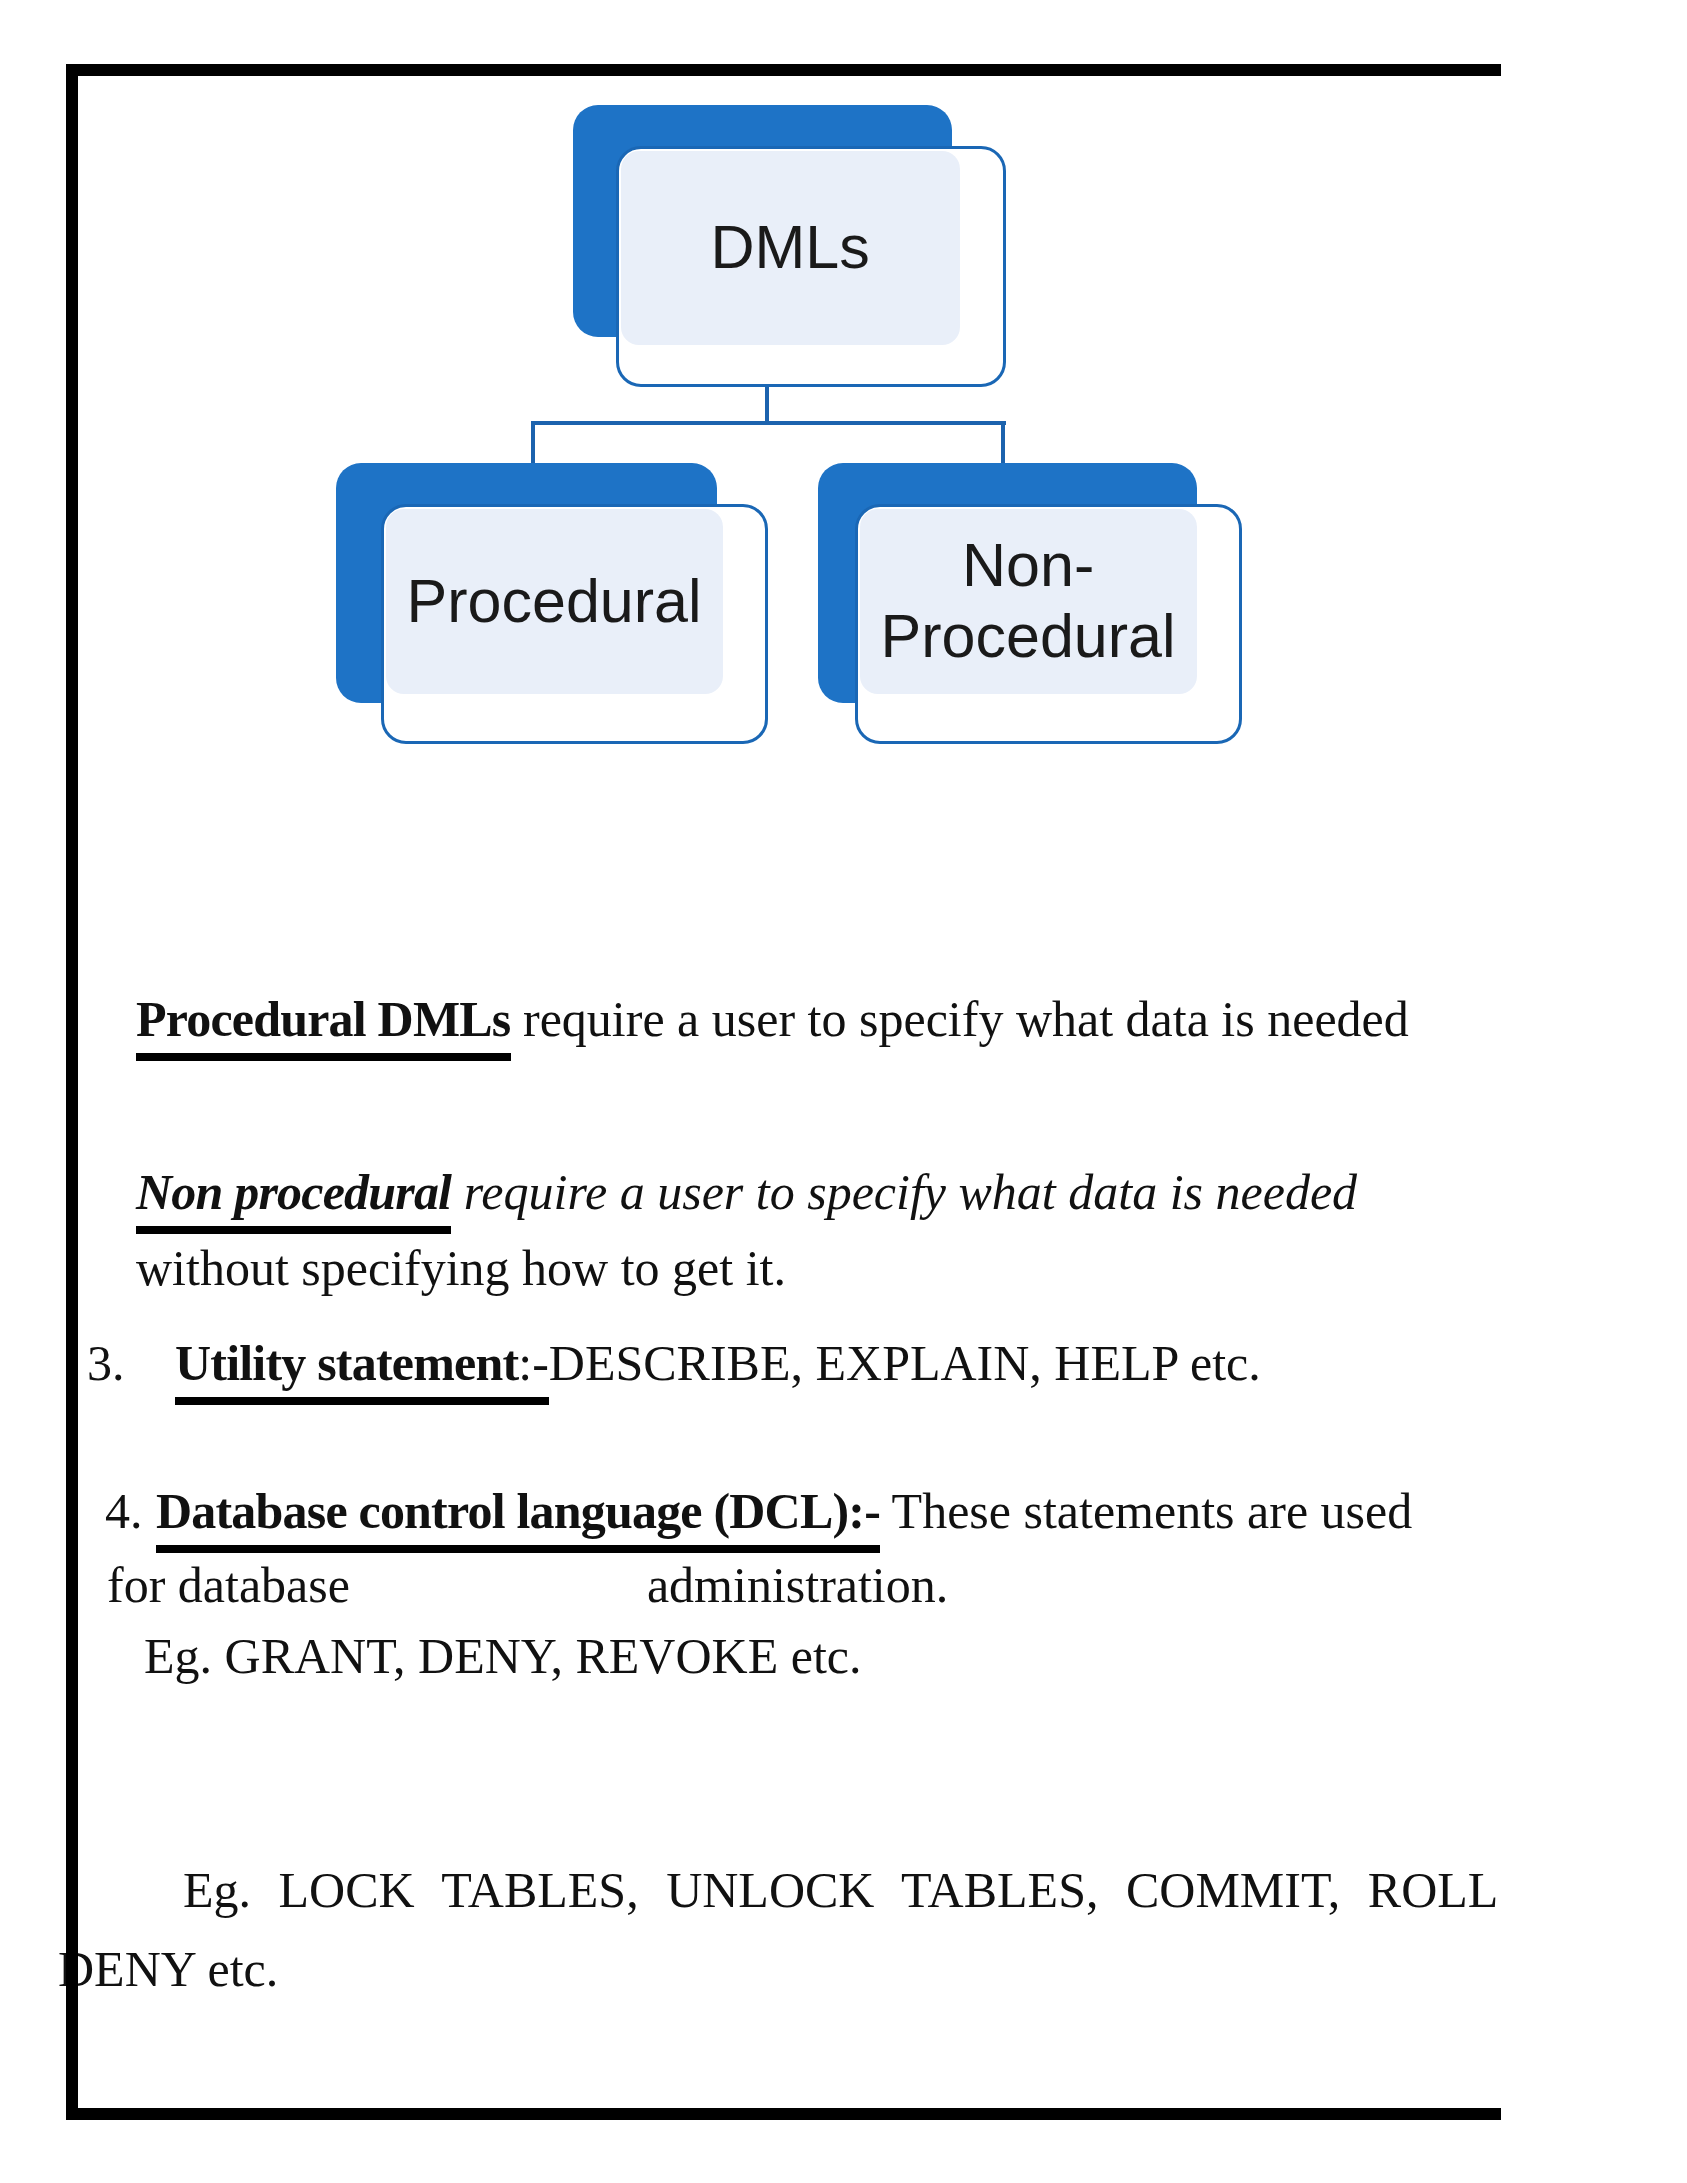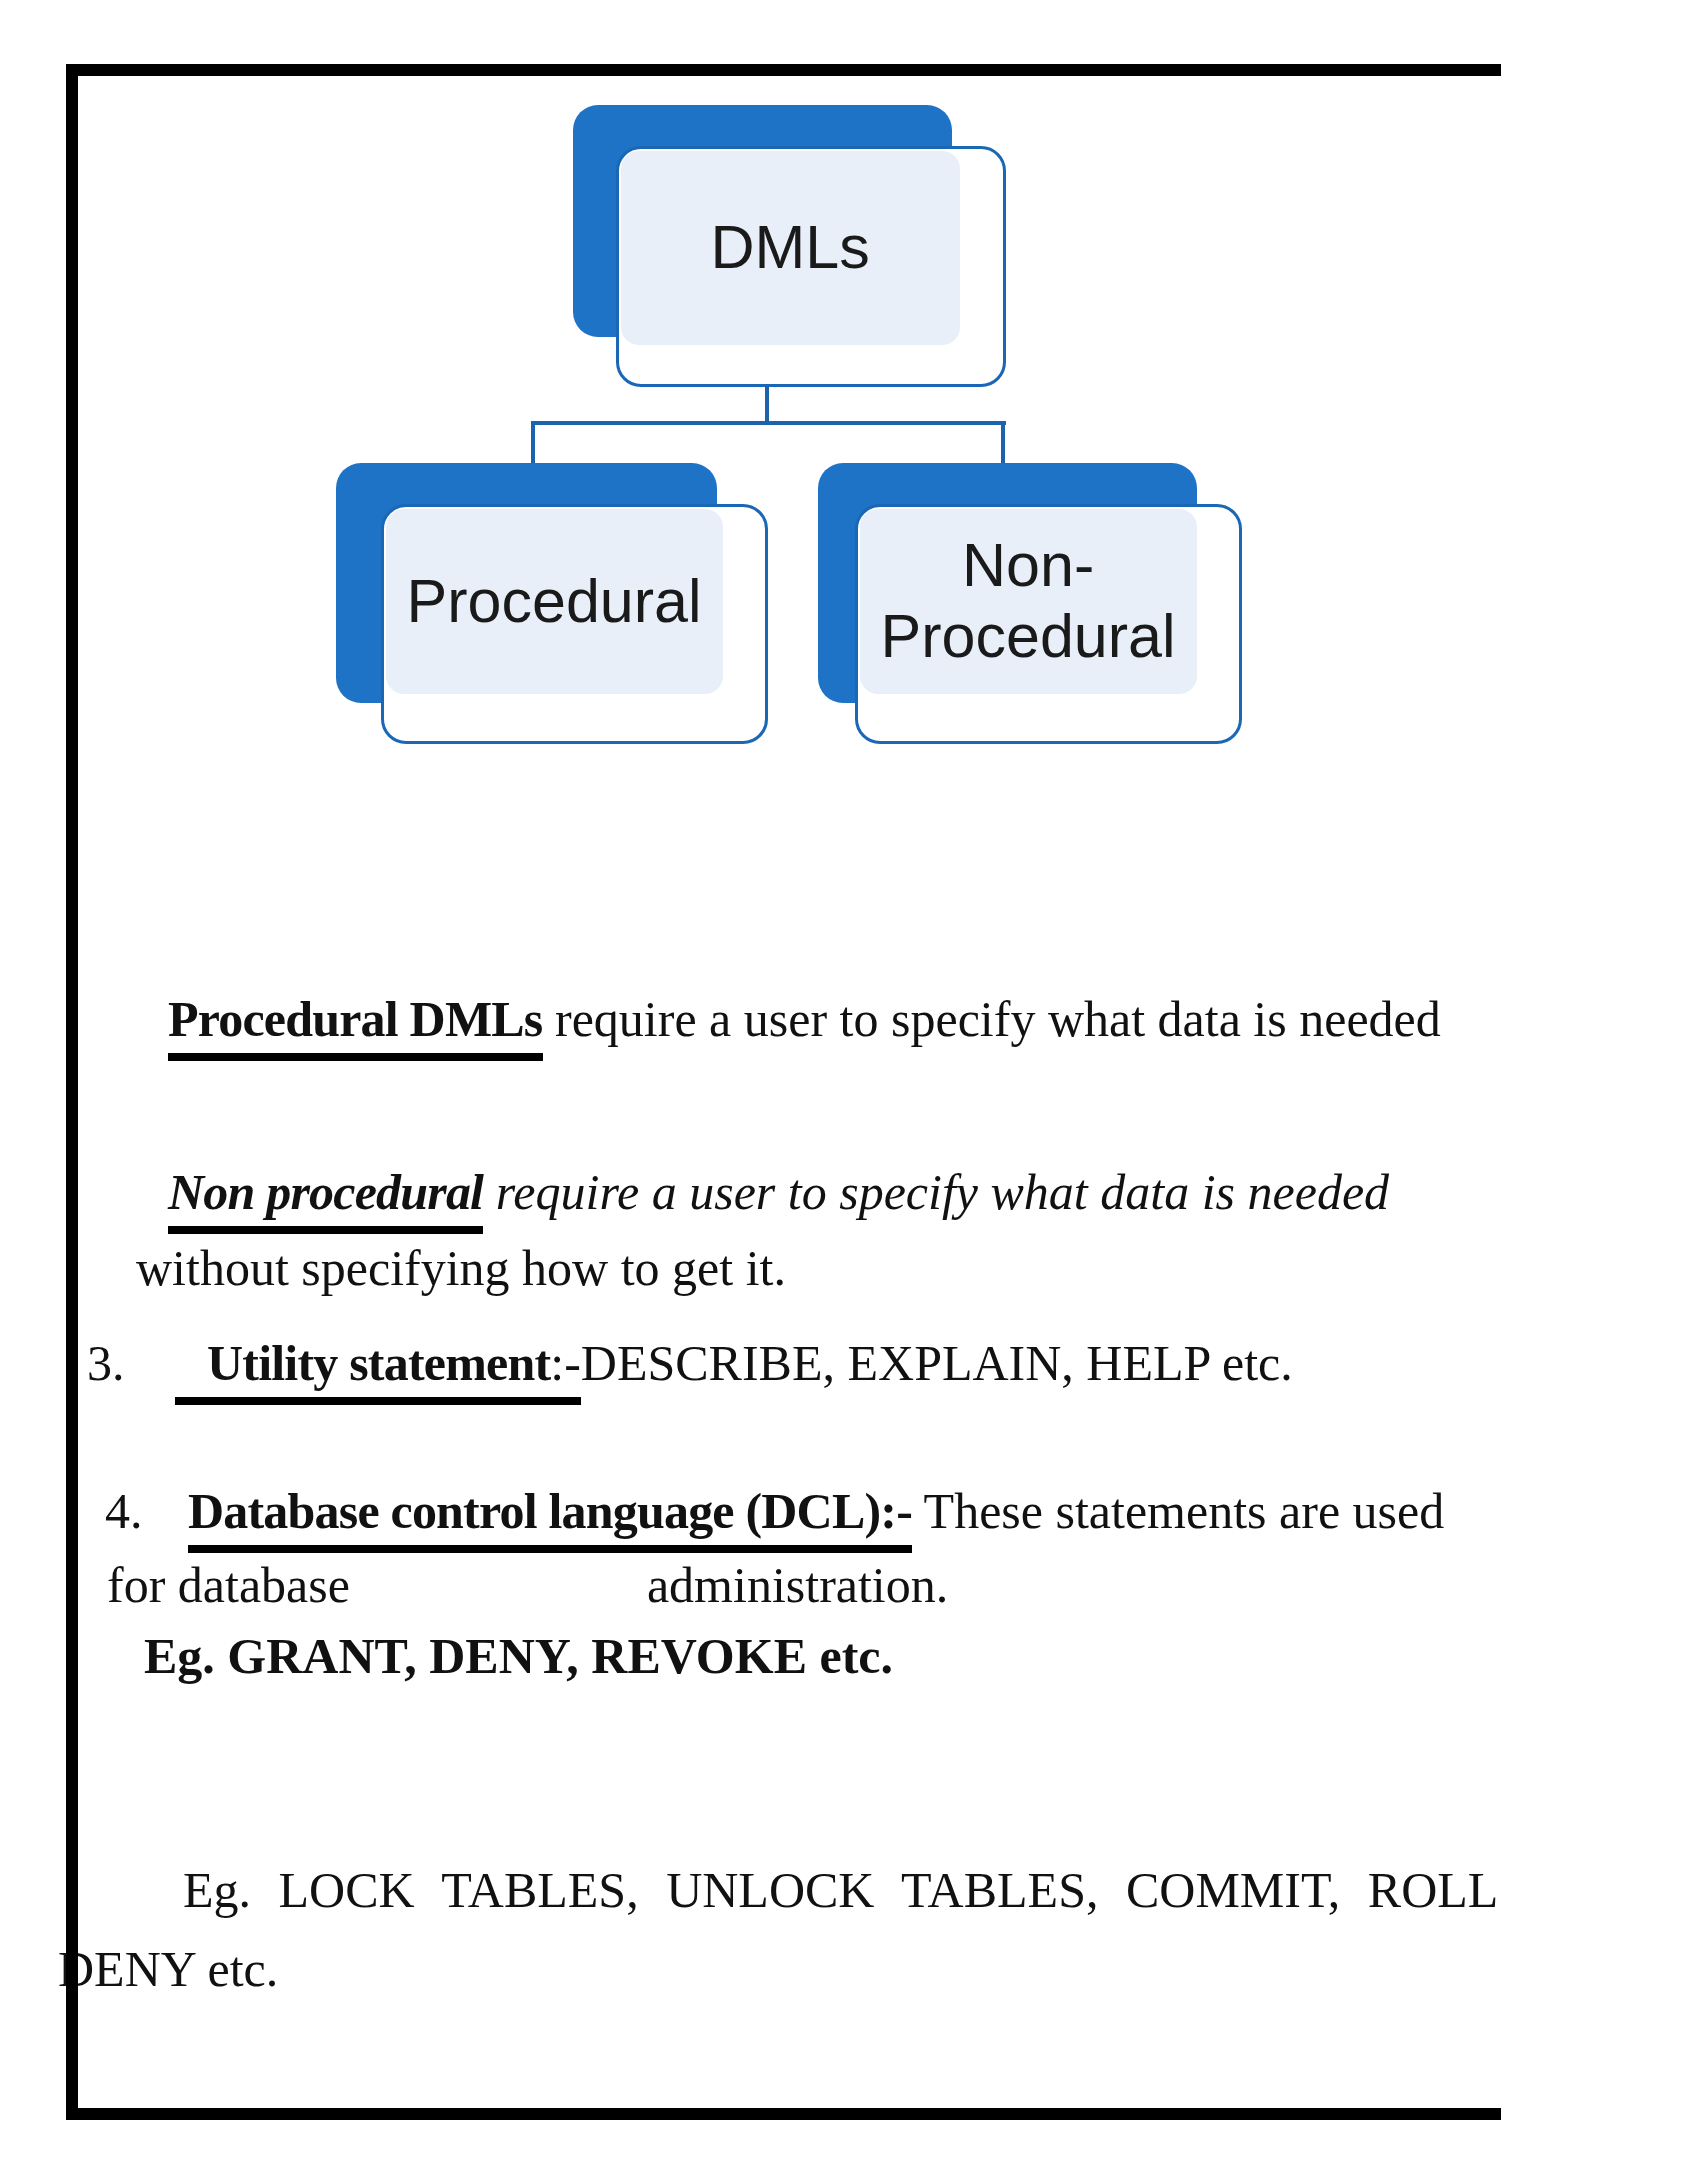--- a/index.html
+++ b/index.html
@@ -16,21 +16,21 @@
   .node-front{position:absolute;background:#ffffff;border:3.3px solid var(--box_border);
         border-radius:25px;box-sizing:border-box;}
   .node-panel{position:absolute;left:1.6px;top:1.6px;background:var(--panel);border-radius:18px;
         display:flex;align-items:center;justify-content:center;text-align:center;
         font-family:"Liberation Sans","DejaVu Sans",sans-serif;color:#1a1a1a;}
   .conn{position:absolute;background:var(--connector);}
   .conn-faint{position:absolute;background:var(--connector_faint);}
   .dia-label{font-size:61px;line-height:71px;letter-spacing:0px;}
   
   .tline{position:absolute;font-size:50px;line-height:61px;white-space:nowrap;}
-  .b{font-weight:bold;letter-spacing:-0.8px;margin-left:32px;}
+  .b{font-weight:bold;letter-spacing:-0.8px;}
   .u{border-bottom:8.2px solid #000;padding-bottom:5.8px;}
   .num3{display:inline-block;width:88px;}
   .num4{display:inline-block;width:51px;}
   .num5{display:inline-block;width:70px;}
   .gap-admin{margin-left:297px;margin-top:24px;}
   .wide{word-spacing:15px;}
 </style>
 </head>
 <body>
 
@@ -81,20 +81,20 @@
   <div class="tline" style="left:87px;top:1333px;">
     <span class="num3">3.</span><span class="u"><span class="b">Utility statement</span><span>:-</span></span><span>DESCRIBE, EXPLAIN, HELP etc.</span>
   </div>
 
   <div class="tline" style="left:105px;top:1481px;">
     <span class="num4">4.</span><span class="b u">Database control language (DCL):-</span><span> These statements are used</span>
   </div>
   <div class="tline" style="left:107px;top:1555px;">
     <span>for database</span><span class="gap-admin">administration.</span>
   </div>
-  <div class="tline" style="left:144px;top:1626px;font-weight:bold;">Eg. GRANT, DENY, REVOKE etc.</div>
+  <div class="tline" style="left:144px;top:1626px;">Eg. GRANT, DENY, REVOKE etc.</div>
 
   <div class="tline wide" style="left:183px;top:1860px;">Eg. LOCK TABLES, UNLOCK TABLES, COMMIT, ROLL</div>
   <div class="tline" style="left:58px;top:1939px;">DENY etc.</div>
 
   <div class="page-border"></div>
 </div>
 
 
 </body></html>

